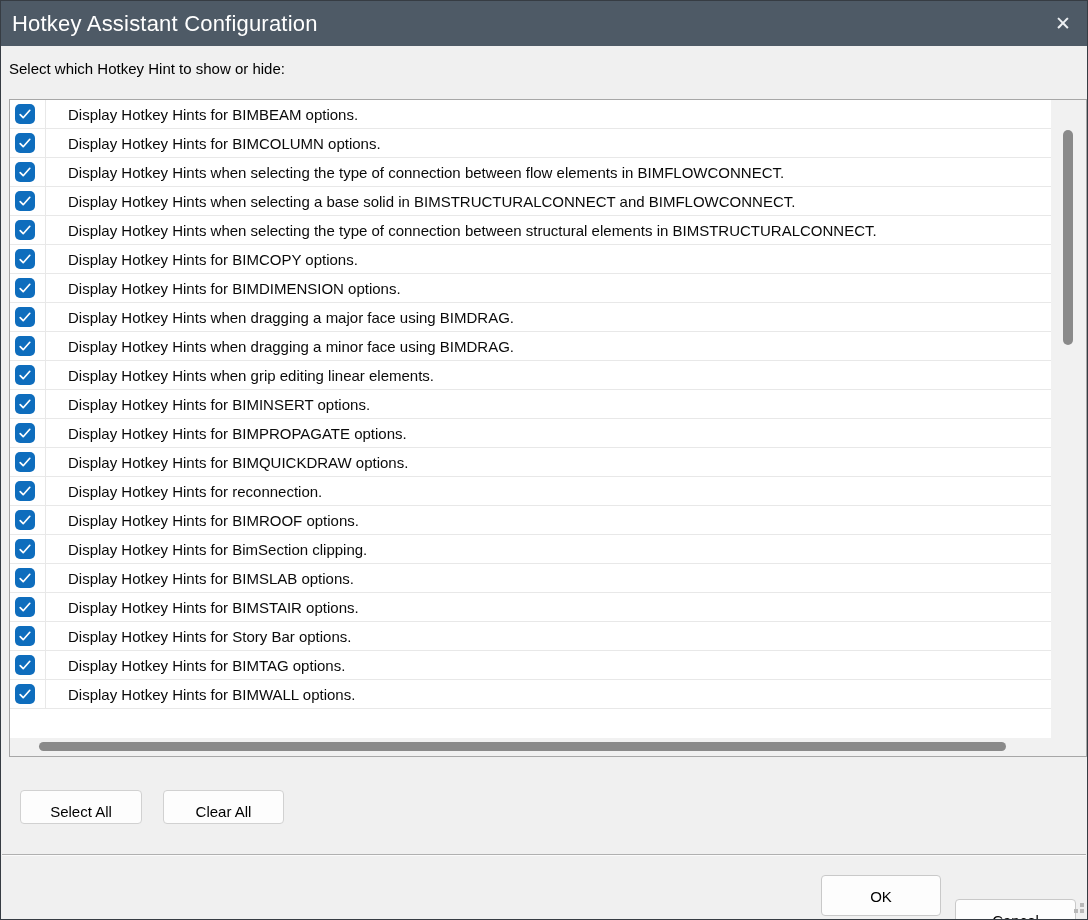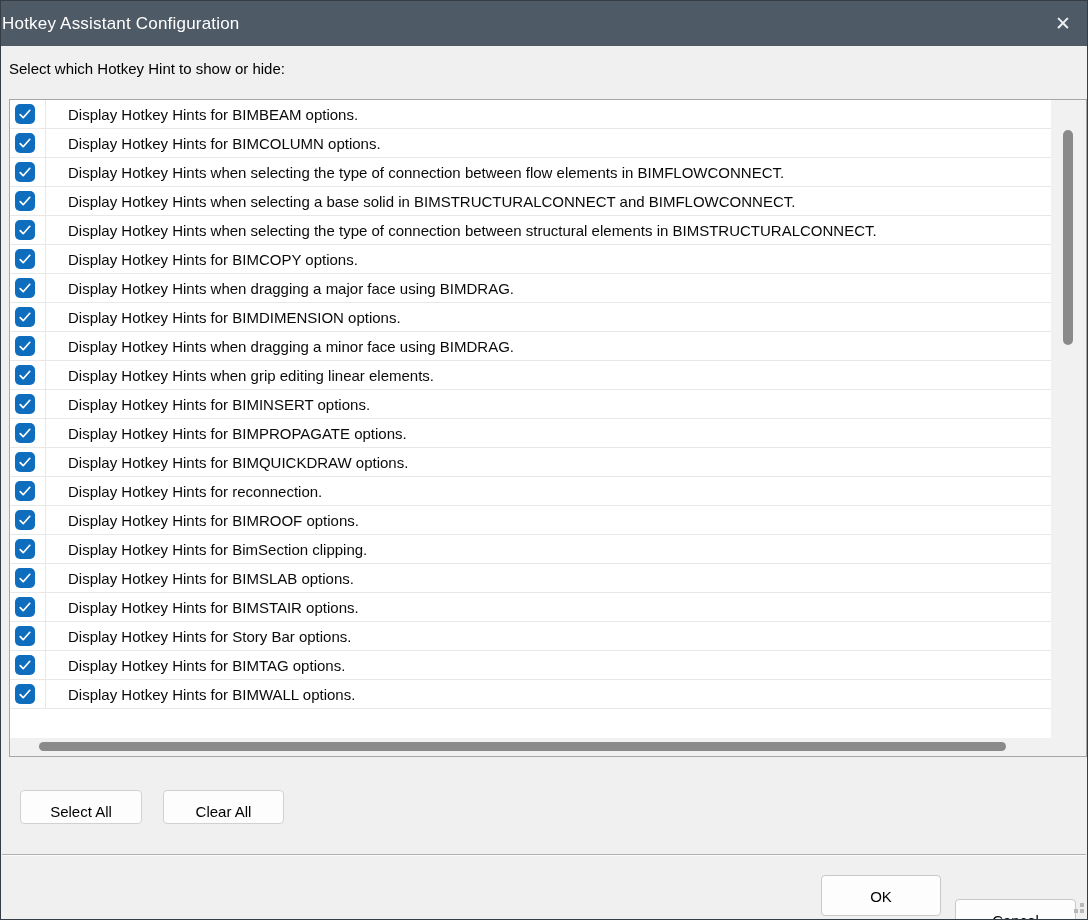--- a/index.html
+++ b/index.html
@@ -3,21 +3,21 @@
 <meta charset="utf-8">
 <style>
   html,body{margin:0;padding:0;}
   body{font-family:"Liberation Sans","DejaVu Sans",sans-serif;background:#d8d8d8;}
   .stage{position:relative;width:1088px;height:920px;background:var(--c-dialog_bg,#f0f0f0);
          border:1px solid #363c43;box-sizing:border-box;overflow:hidden;}
 
   
   .titlebar{position:absolute;left:0;top:0;right:0;height:45px;
             background:var(--c-titlebar,#4e5a66);display:flex;align-items:center;}
-  .title{color:#ffffff;font-size:17px;padding-left:1px;letter-spacing:.2px;}
+  .title{color:#ffffff;font-size:22px;padding-left:11px;letter-spacing:.2px;}
   .close-btn{position:absolute;right:0;top:0;width:48px;height:45px;border:none;background:transparent;
              display:flex;align-items:center;justify-content:center;cursor:pointer;padding:0;}
   .close-glyph{color:#eef1f4;font-size:19px;font-weight:300;line-height:1;}
 
   
   .instruction{position:absolute;left:8px;top:59px;font-size:15px;color:#000;}
 
   
   .list{position:absolute;left:8px;top:98px;width:1078px;height:658px;background:#ffffff;
         border:1px solid #a7a7a7;box-sizing:border-box;}
@@ -129,31 +129,31 @@
           <span class="row-label">Display Hotkey Hints for BIMCOPY options.</span>
         </div>
         <div class="row">
           <span class="cb-col">
             <span class="checkbox">
               <svg width="20" height="20" viewBox="0 0 20 20">
                 <path d="M5.2 10.6l3 3.1 6.6-7.4" fill="none" stroke="#ffffff" stroke-width="1.7" stroke-linecap="round" stroke-linejoin="round"></path>
               </svg>
             </span>
           </span>
+          <span class="row-label">Display Hotkey Hints for BIMDIMENSION options.</span>
+        </div>
+        <div class="row">
+          <span class="cb-col">
+            <span class="checkbox">
+              <svg width="20" height="20" viewBox="0 0 20 20">
+                <path d="M5.2 10.6l3 3.1 6.6-7.4" fill="none" stroke="#ffffff" stroke-width="1.7" stroke-linecap="round" stroke-linejoin="round"></path>
+              </svg>
+            </span>
+          </span>
           <span class="row-label">Display Hotkey Hints when dragging a major face using BIMDRAG.</span>
-        </div>
-        <div class="row">
-          <span class="cb-col">
-            <span class="checkbox">
-              <svg width="20" height="20" viewBox="0 0 20 20">
-                <path d="M5.2 10.6l3 3.1 6.6-7.4" fill="none" stroke="#ffffff" stroke-width="1.7" stroke-linecap="round" stroke-linejoin="round"></path>
-              </svg>
-            </span>
-          </span>
-          <span class="row-label">Display Hotkey Hints for BIMDIMENSION options.</span>
         </div>
         <div class="row">
           <span class="cb-col">
             <span class="checkbox">
               <svg width="20" height="20" viewBox="0 0 20 20">
                 <path d="M5.2 10.6l3 3.1 6.6-7.4" fill="none" stroke="#ffffff" stroke-width="1.7" stroke-linecap="round" stroke-linejoin="round"></path>
               </svg>
             </span>
           </span>
           <span class="row-label">Display Hotkey Hints when dragging a minor face using BIMDRAG.</span>

